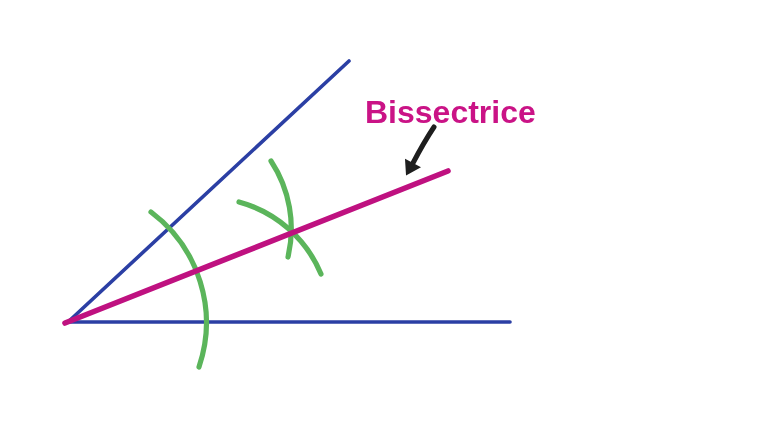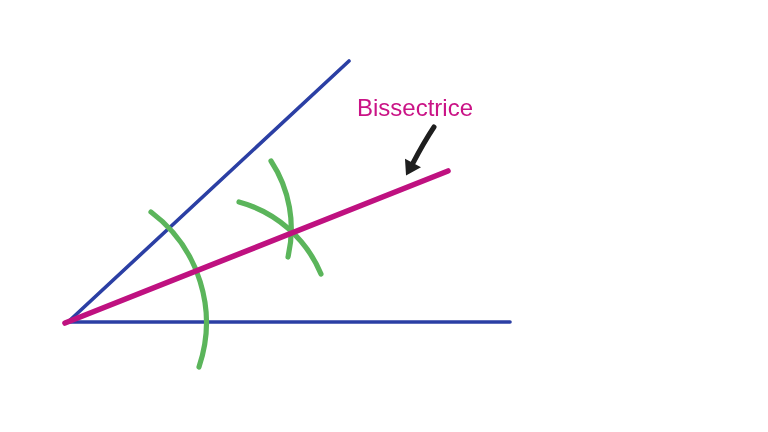--- a/index.html
+++ b/index.html
@@ -15,24 +15,24 @@
     background: #ffffff;
     overflow: hidden;
   }
   .figure-svg {
     position: absolute;
     left: 0;
     top: 0;
   }
   .figure-label {
     position: absolute;
-    left: 357px;
+    left: 365px;
     top: 94px;
-    font-size: 24px;
-    font-weight: 400;
+    font-size: 32px;
+    font-weight: 700;
     letter-spacing: 0px;
     white-space: nowrap;
     user-select: none;
   }
 </style>
 </head>
 <body>
 
 <div class="stage">
   <svg class="figure-svg" id="figure-svg" width="768" height="432" viewBox="0 0 768 432" style="background: rgb(255, 255, 255);">

